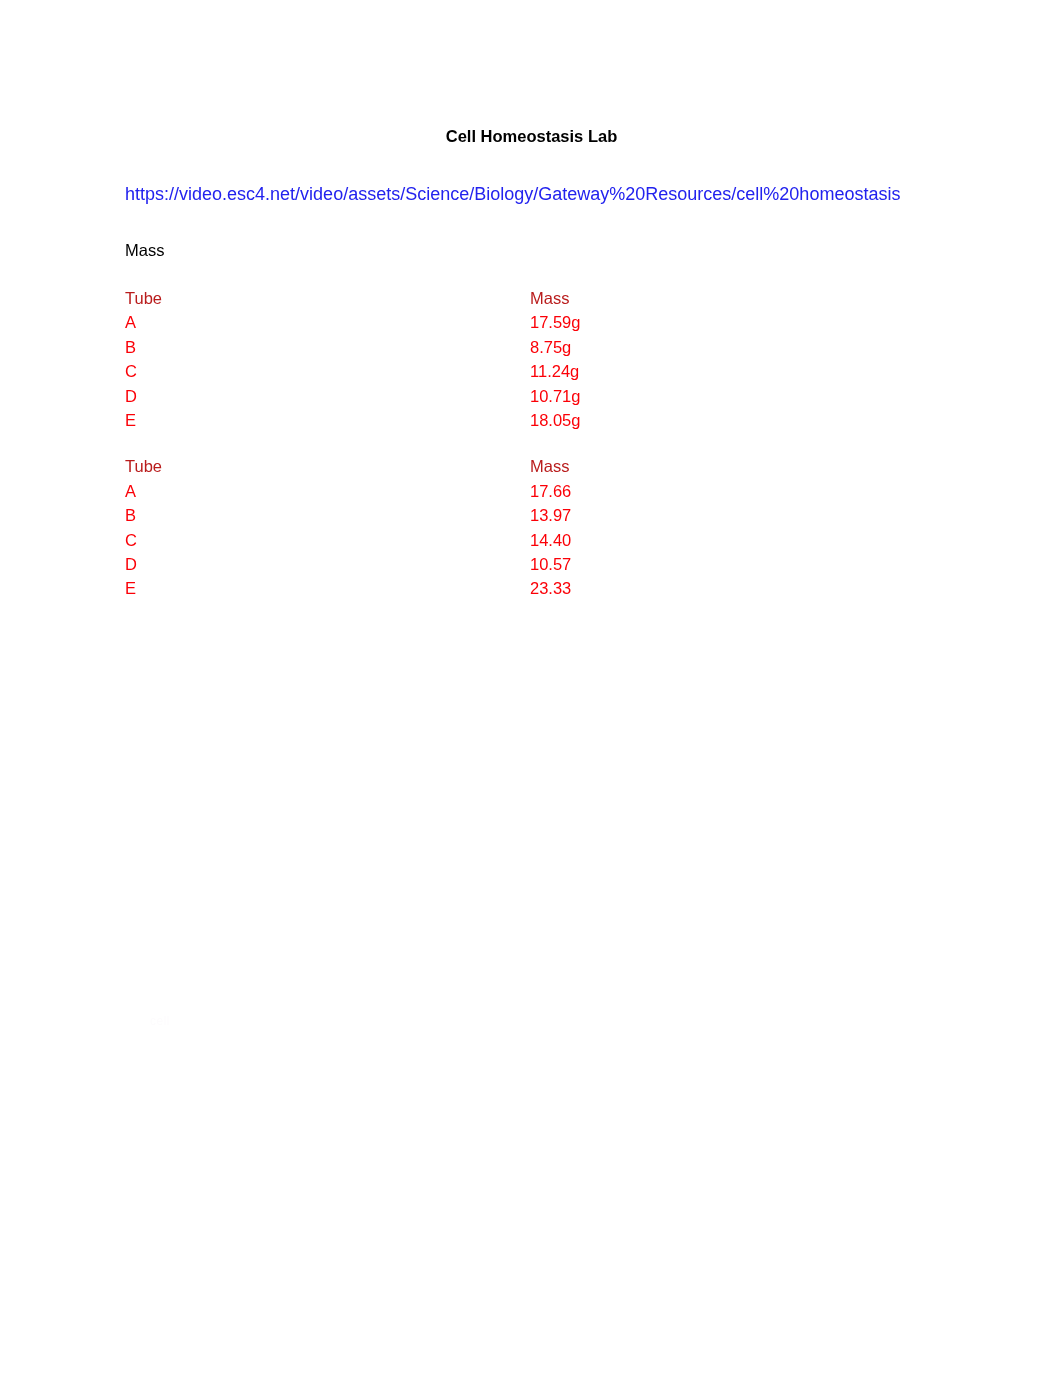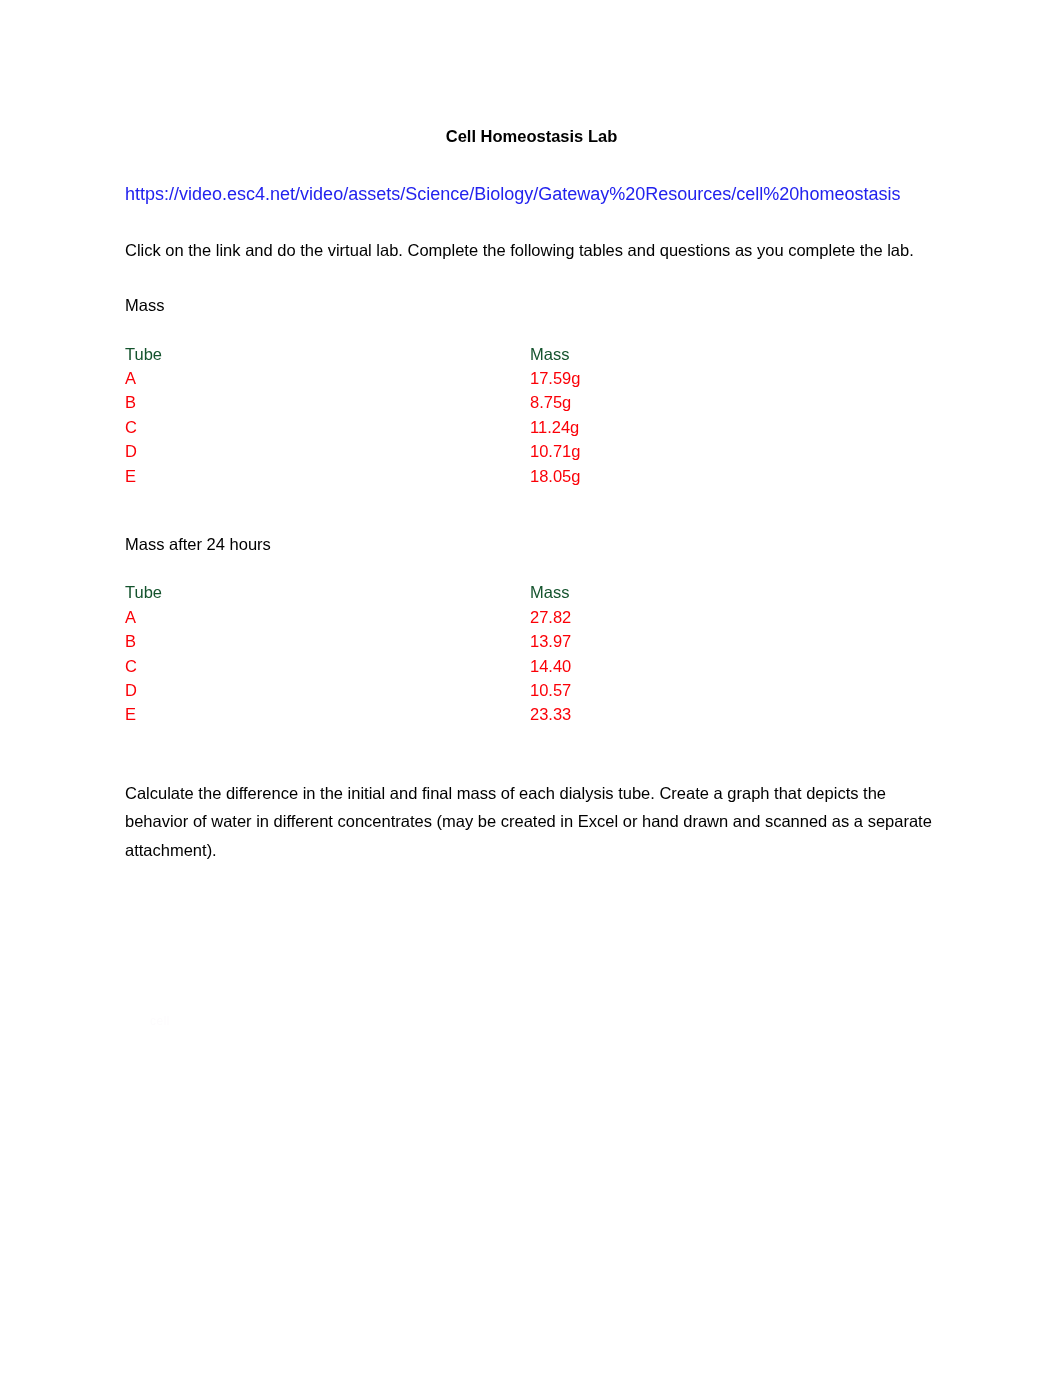--- a/index.html
+++ b/index.html
@@ -73,21 +73,21 @@
     padding: 0;
     margin: 0;
     font-size: 16.5px;
     line-height: 24.4px;
     vertical-align: top;
     white-space: nowrap;
   }
   .mass-table .col-tube { width: 405px; }
   .mass-table .col-mass { width: 155px; }
 
-  .hdr-cell { color: #14532d; }
+  .hdr-cell { color: #b91c1c; }
   .data-cell { color: #fb0007; }
 
   .closing-para {
     margin-top: 52px;
     font-size: 16.5px;
     line-height: 28.5px;
     color: #000000;
   }
 
   .ghost-artifact {
@@ -110,21 +110,20 @@
 
 <div class="page">
   <div class="content">
 
     <h1 class="doc-title">Cell Homeostasis Lab</h1>
 
     <div class="link-block">
       <span class="url-line">https://video.esc4.net/video/assets/Science/Biology/Gateway%20Resources/cell%20homeostasis</span>
     </div>
 
-    <p class="para">Click on the link and do the virtual lab.  Complete the following tables and questions as you complete the lab.</p>
 
     <div class="section-label">Mass</div>
 
     <table class="mass-table">
       <colgroup>
         <col class="col-tube">
         <col class="col-mass">
       </colgroup>
       <tbody>
         <tr>
@@ -147,53 +146,51 @@
           <td class="data-cell">D</td>
           <td class="data-cell">10.71g</td>
         </tr>
         <tr>
           <td class="data-cell">E</td>
           <td class="data-cell">18.05g</td>
         </tr>
       </tbody>
     </table>
 
-    <div class="section-label" style="margin-top:42px;">Mass after 24 hours</div>
 
     <table class="mass-table">
       <colgroup>
         <col class="col-tube">
         <col class="col-mass">
       </colgroup>
       <tbody>
         <tr>
           <td class="hdr-cell">Tube</td>
           <td class="hdr-cell">Mass</td>
         </tr>
         <tr>
           <td class="data-cell">A</td>
-          <td class="data-cell">27.82</td>
+          <td class="data-cell">17.66</td>
         </tr>
         <tr>
           <td class="data-cell">B</td>
           <td class="data-cell">13.97</td>
         </tr>
         <tr>
           <td class="data-cell">C</td>
           <td class="data-cell">14.40</td>
         </tr>
         <tr>
           <td class="data-cell">D</td>
           <td class="data-cell">10.57</td>
         </tr>
         <tr>
           <td class="data-cell">E</td>
           <td class="data-cell">23.33</td>
         </tr>
       </tbody>
     </table>
 
-    <p class="closing-para">Calculate the difference in the initial and final mass of each dialysis tube.  Create a graph that depicts the behavior of water in different concentrates (may be created in Excel or hand drawn and scanned as a separate attachment).</p>
 
   </div>
 
   <div class="ghost-artifact">cell</div>
 </div>
 
 </body></html>

